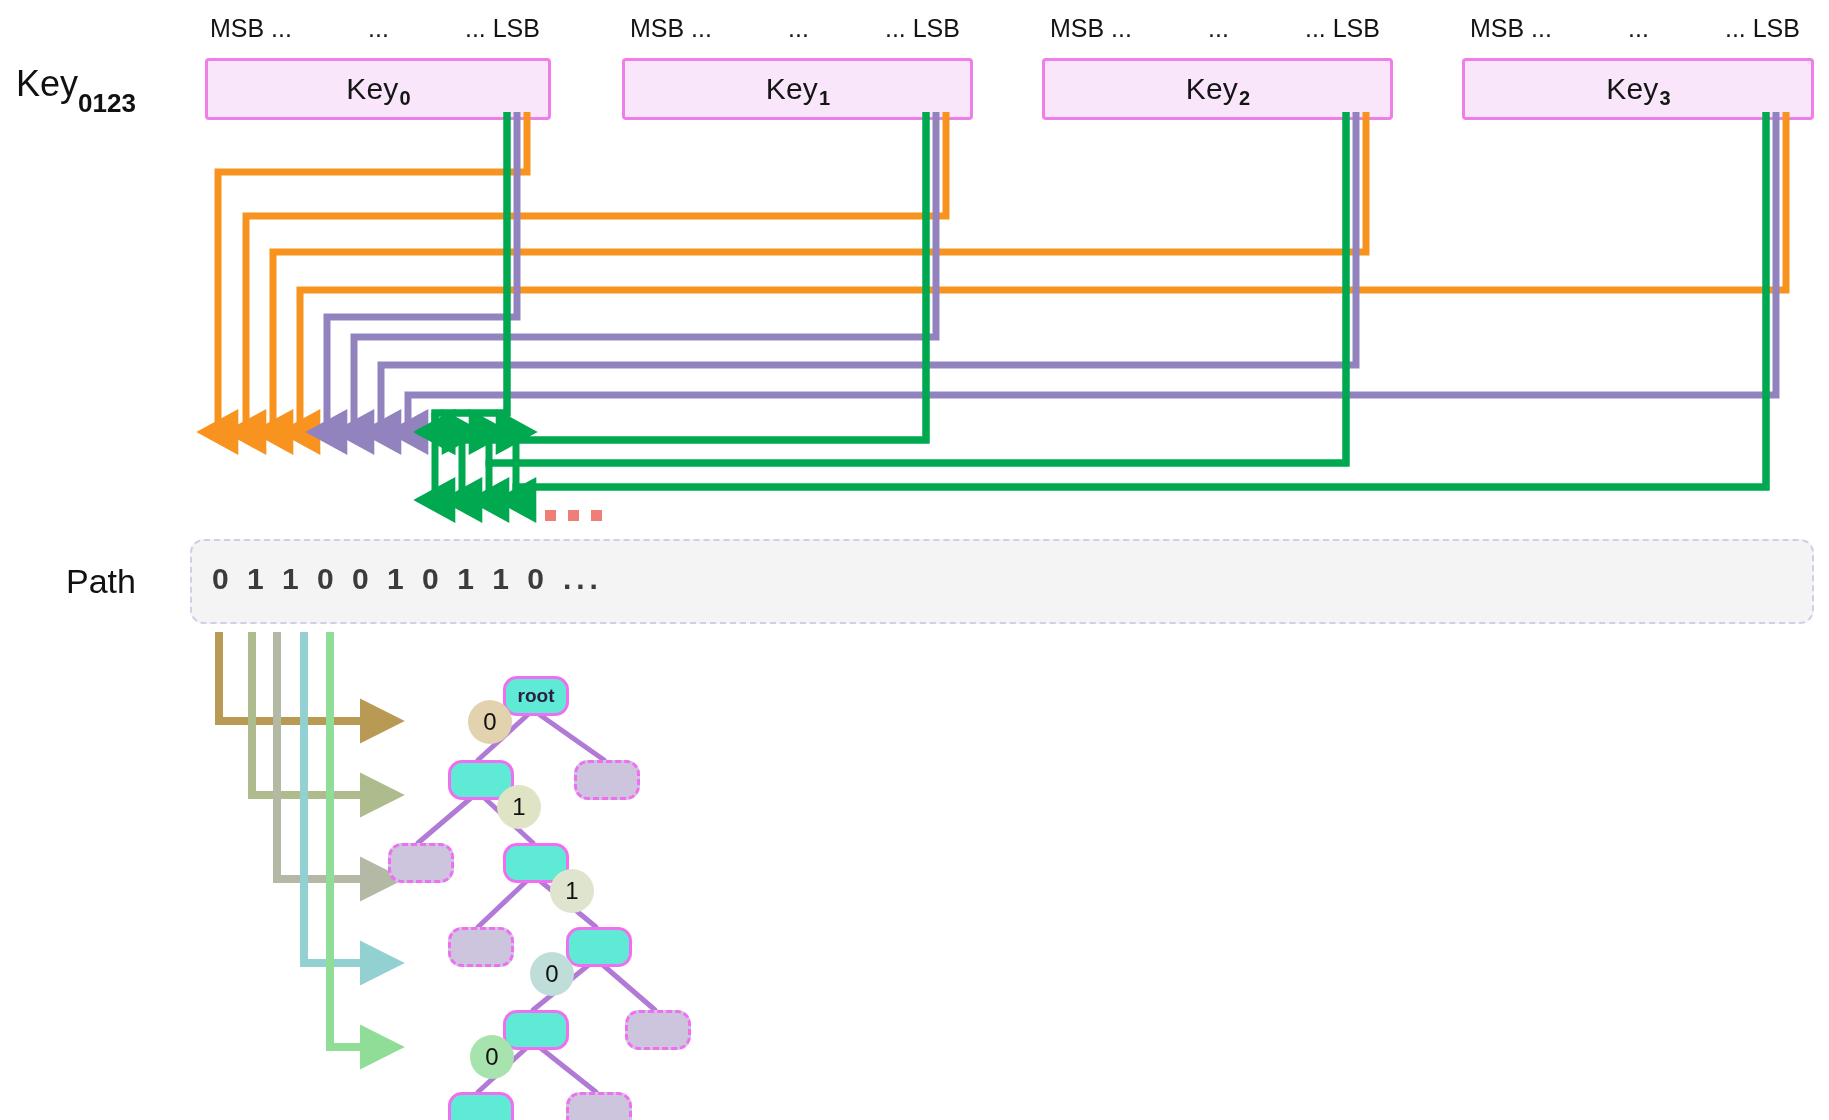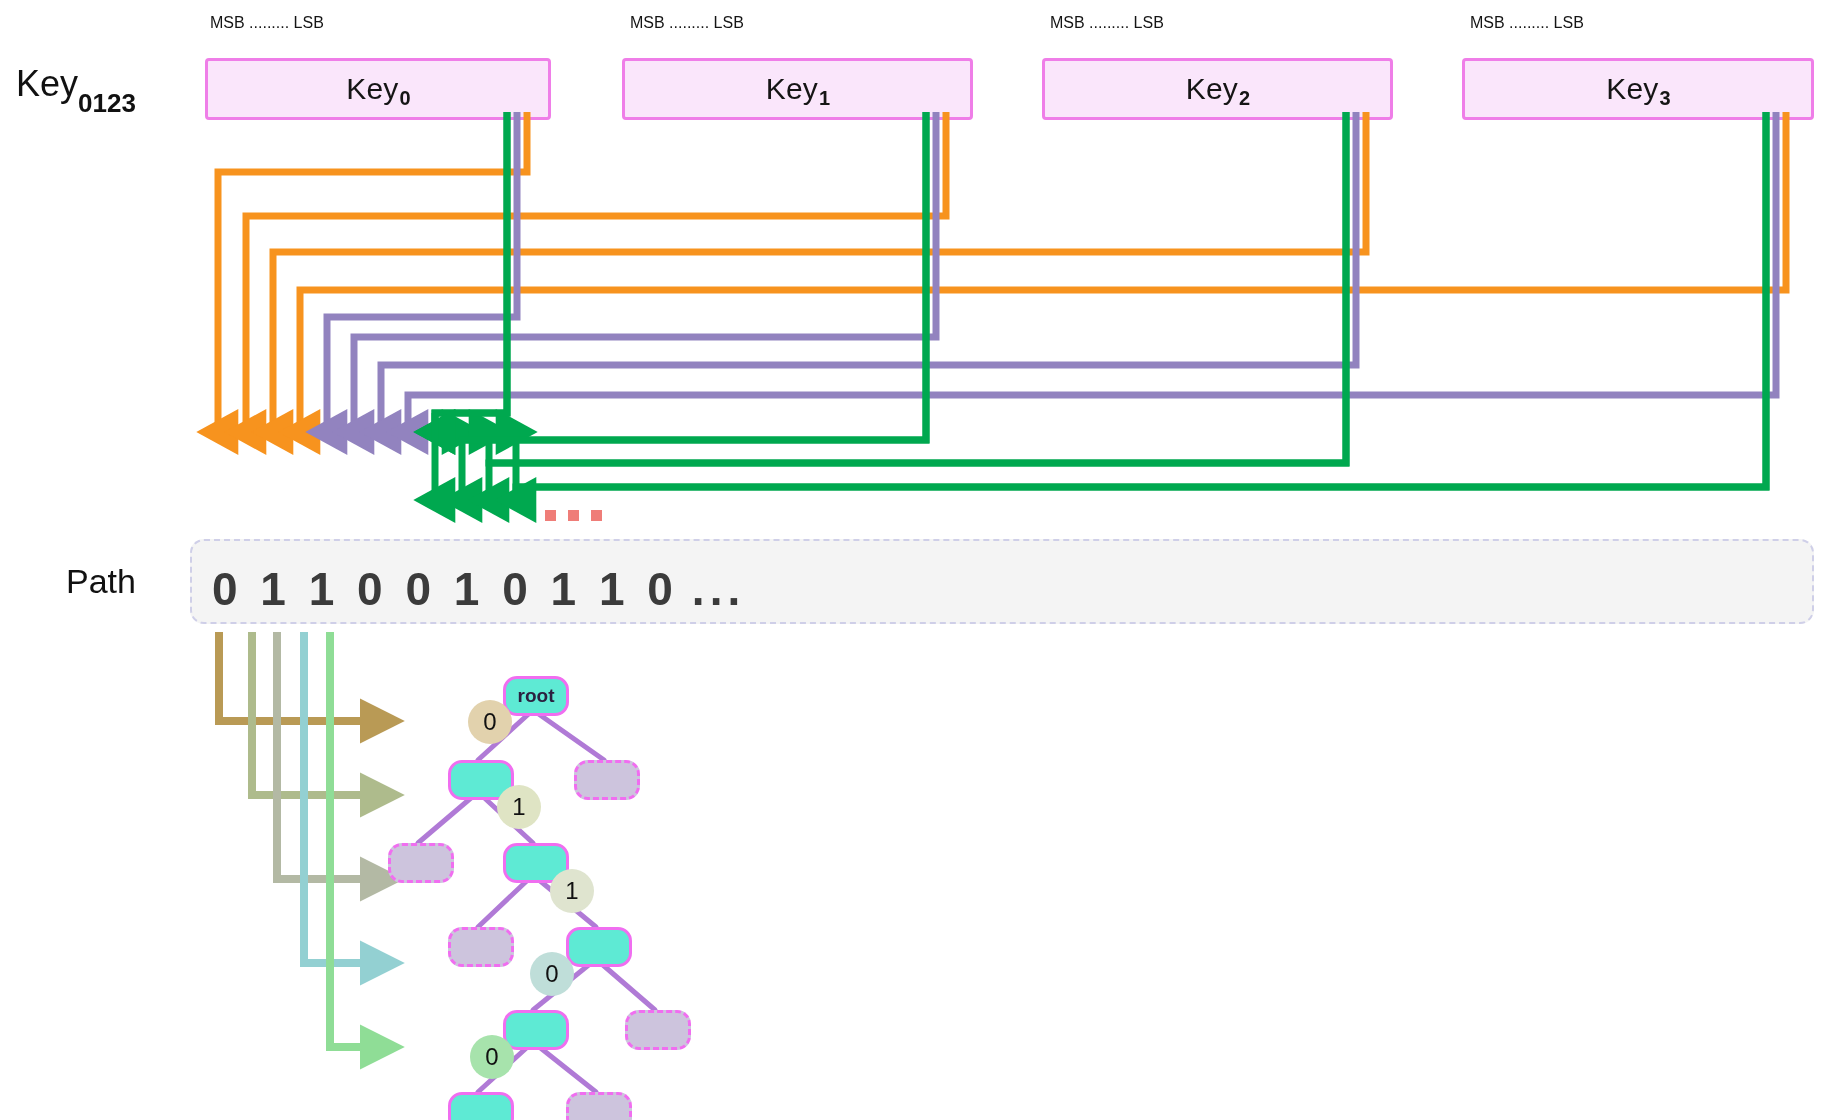--- a/index.html
+++ b/index.html
@@ -14,33 +14,33 @@
   
   .keybox{
     position:absolute;height:56px;border:3px solid #ef7ee8;border-radius:4px;
     background:#fae6fb;display:flex;align-items:center;justify-content:center;
   }
   .keybox .kl{font-size:30px;letter-spacing:.2px;color:#151515;}
   .keybox .kl sub{font-size:20px;font-weight:bold;vertical-align:baseline;
     position:relative;top:6px;left:1px;}
 
   .msbrow{position:absolute;height:26px;display:flex;align-items:flex-start;
-    justify-content:flex-start;font-size:16px;color:#141414;}
+    justify-content:space-between;font-size:25px;color:#141414;}
 
   .sidelabel{position:absolute;font-size:36px;color:#111;}
   .sidelabel sub{font-size:26px;font-weight:bold;position:relative;top:8px;}
 
   
   #pathband{
     position:absolute;left:190px;top:539px;width:1620px;height:81px;
     border:2px dashed #cfcfe8;border-radius:14px;background:#f4f4f4;
   }
   #pathbits{
     position:absolute;left:212px;top:562px;
-    font-size:46px;font-weight:bold;color:#3b3b3b;letter-spacing:5px;
+    font-size:30px;font-weight:bold;color:#3b3b3b;letter-spacing:5px;
     font-family:"Liberation Sans","DejaVu Sans",sans-serif;
   }
   #pathlabel{position:absolute;left:66px;top:562px;font-size:34px;color:#111;}
 
   
   .tnode{
     position:absolute;width:60px;height:34px;border-radius:14px;
     background:#5eead4;border:3px solid #f06ef0;
   }
   .tnode.dashed{border-style:dashed;background:#cdc4dd;}

